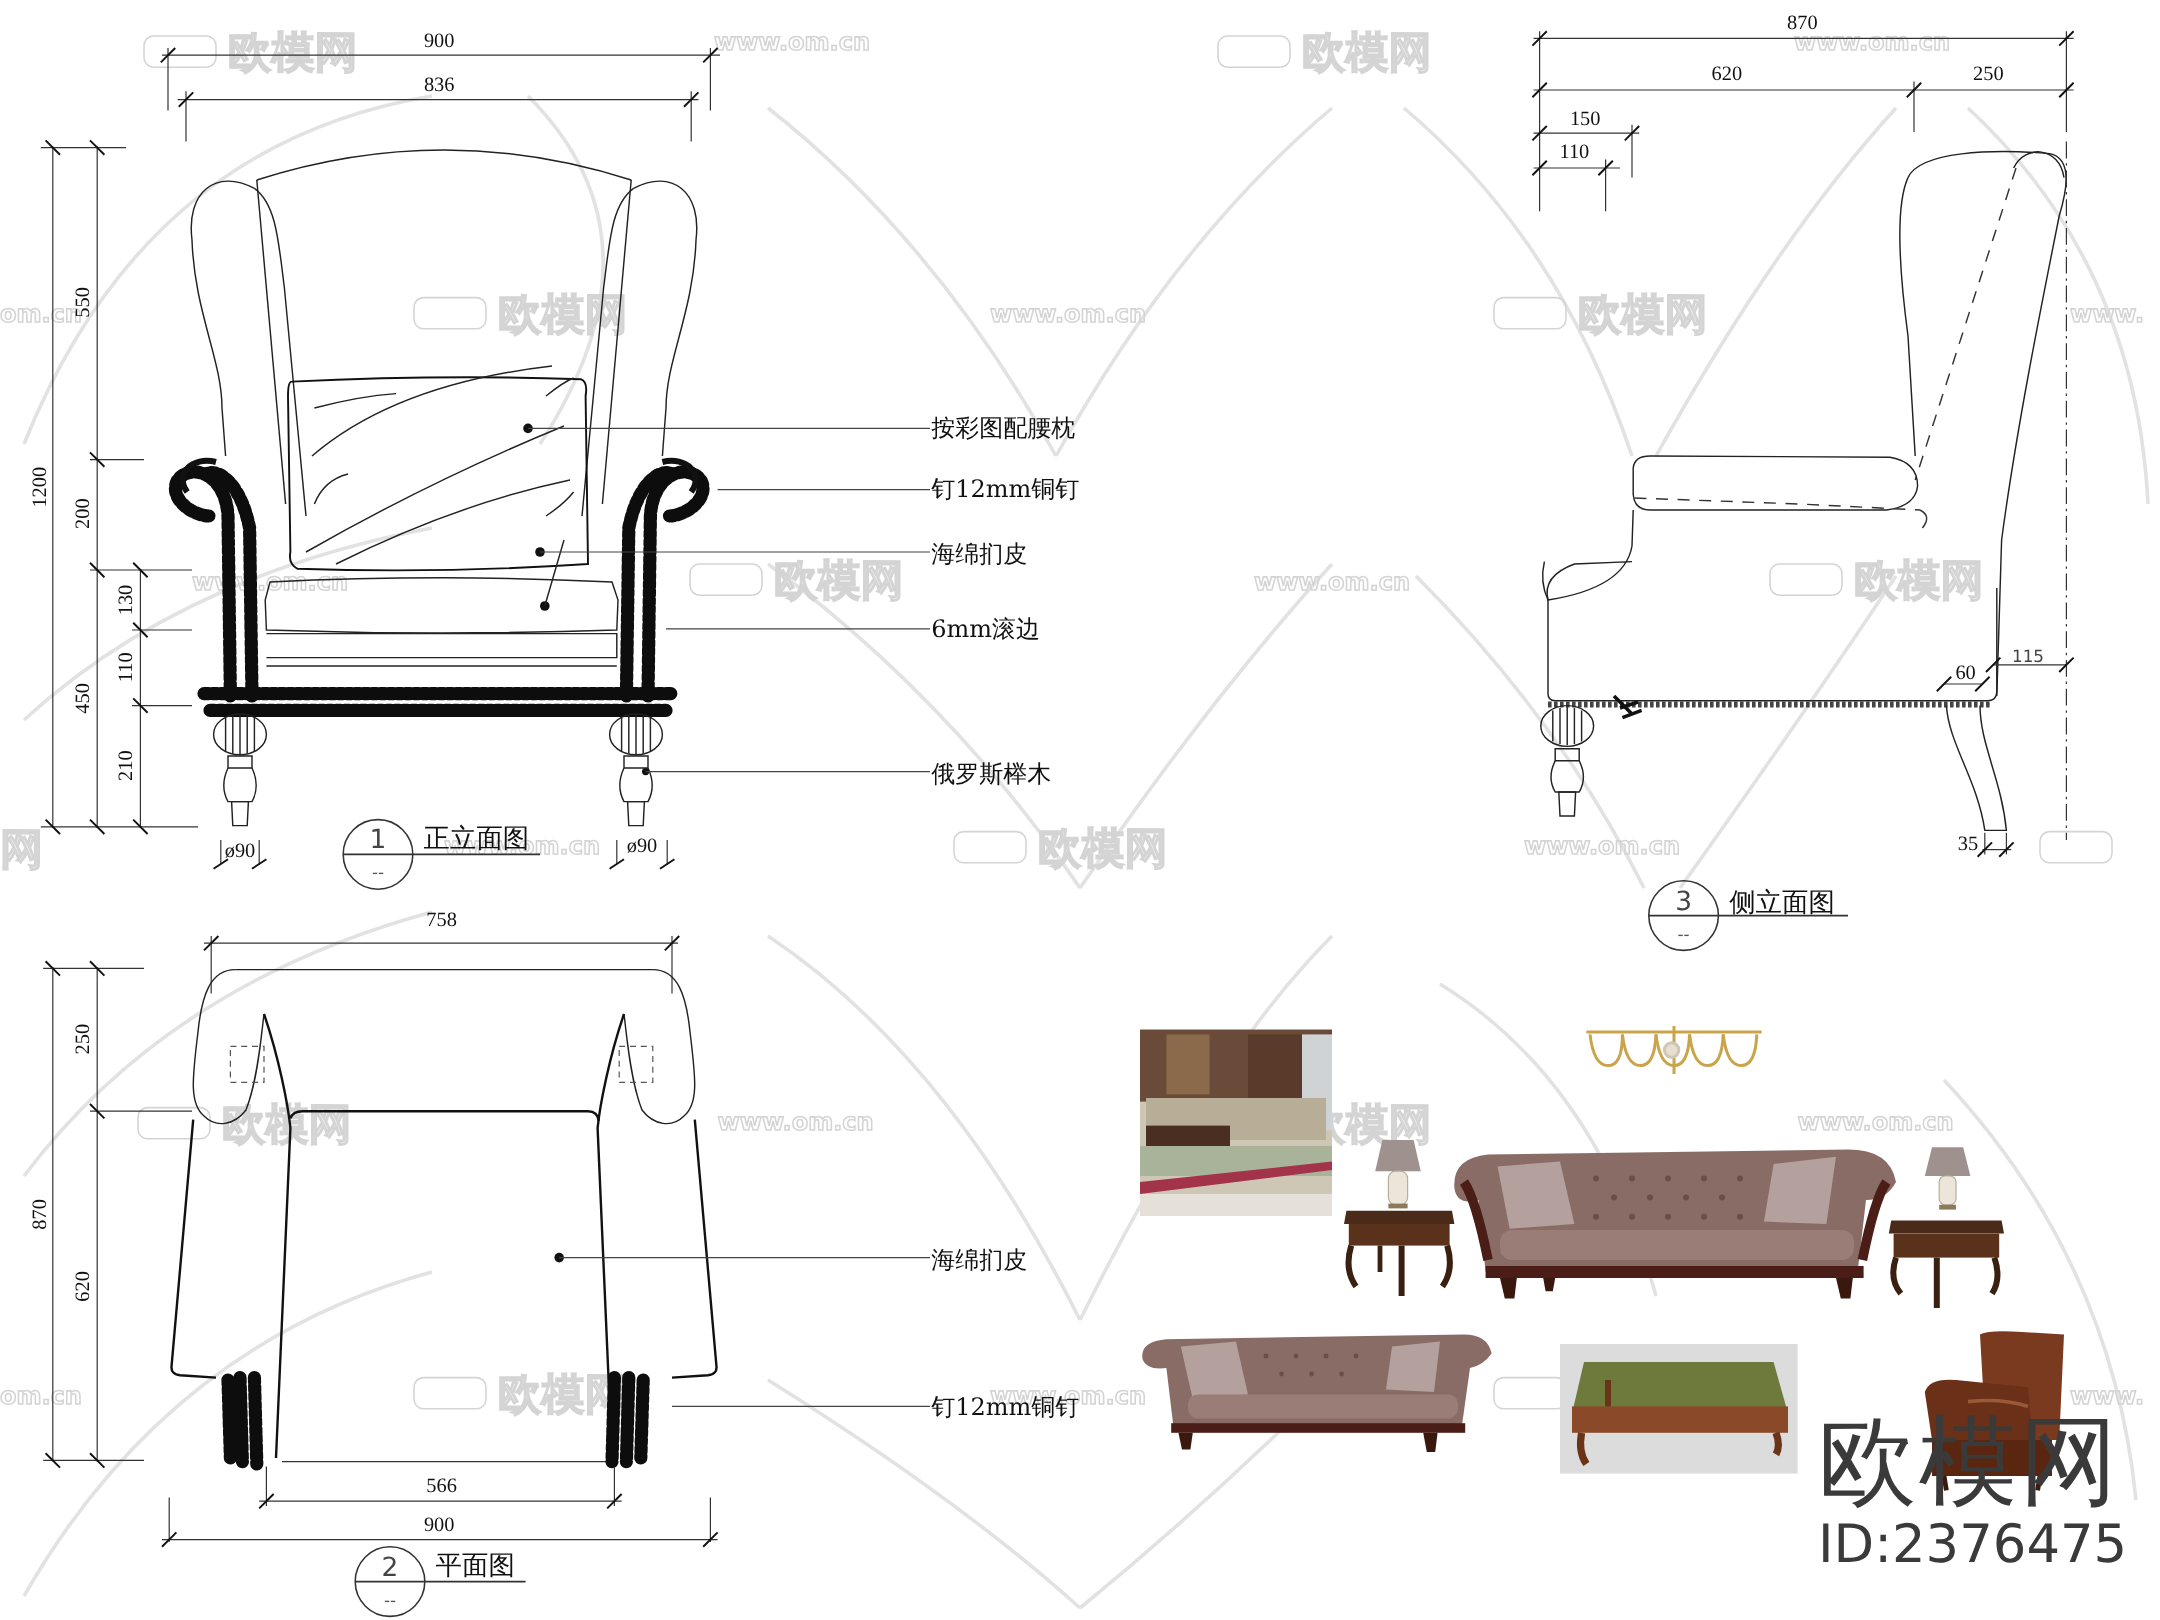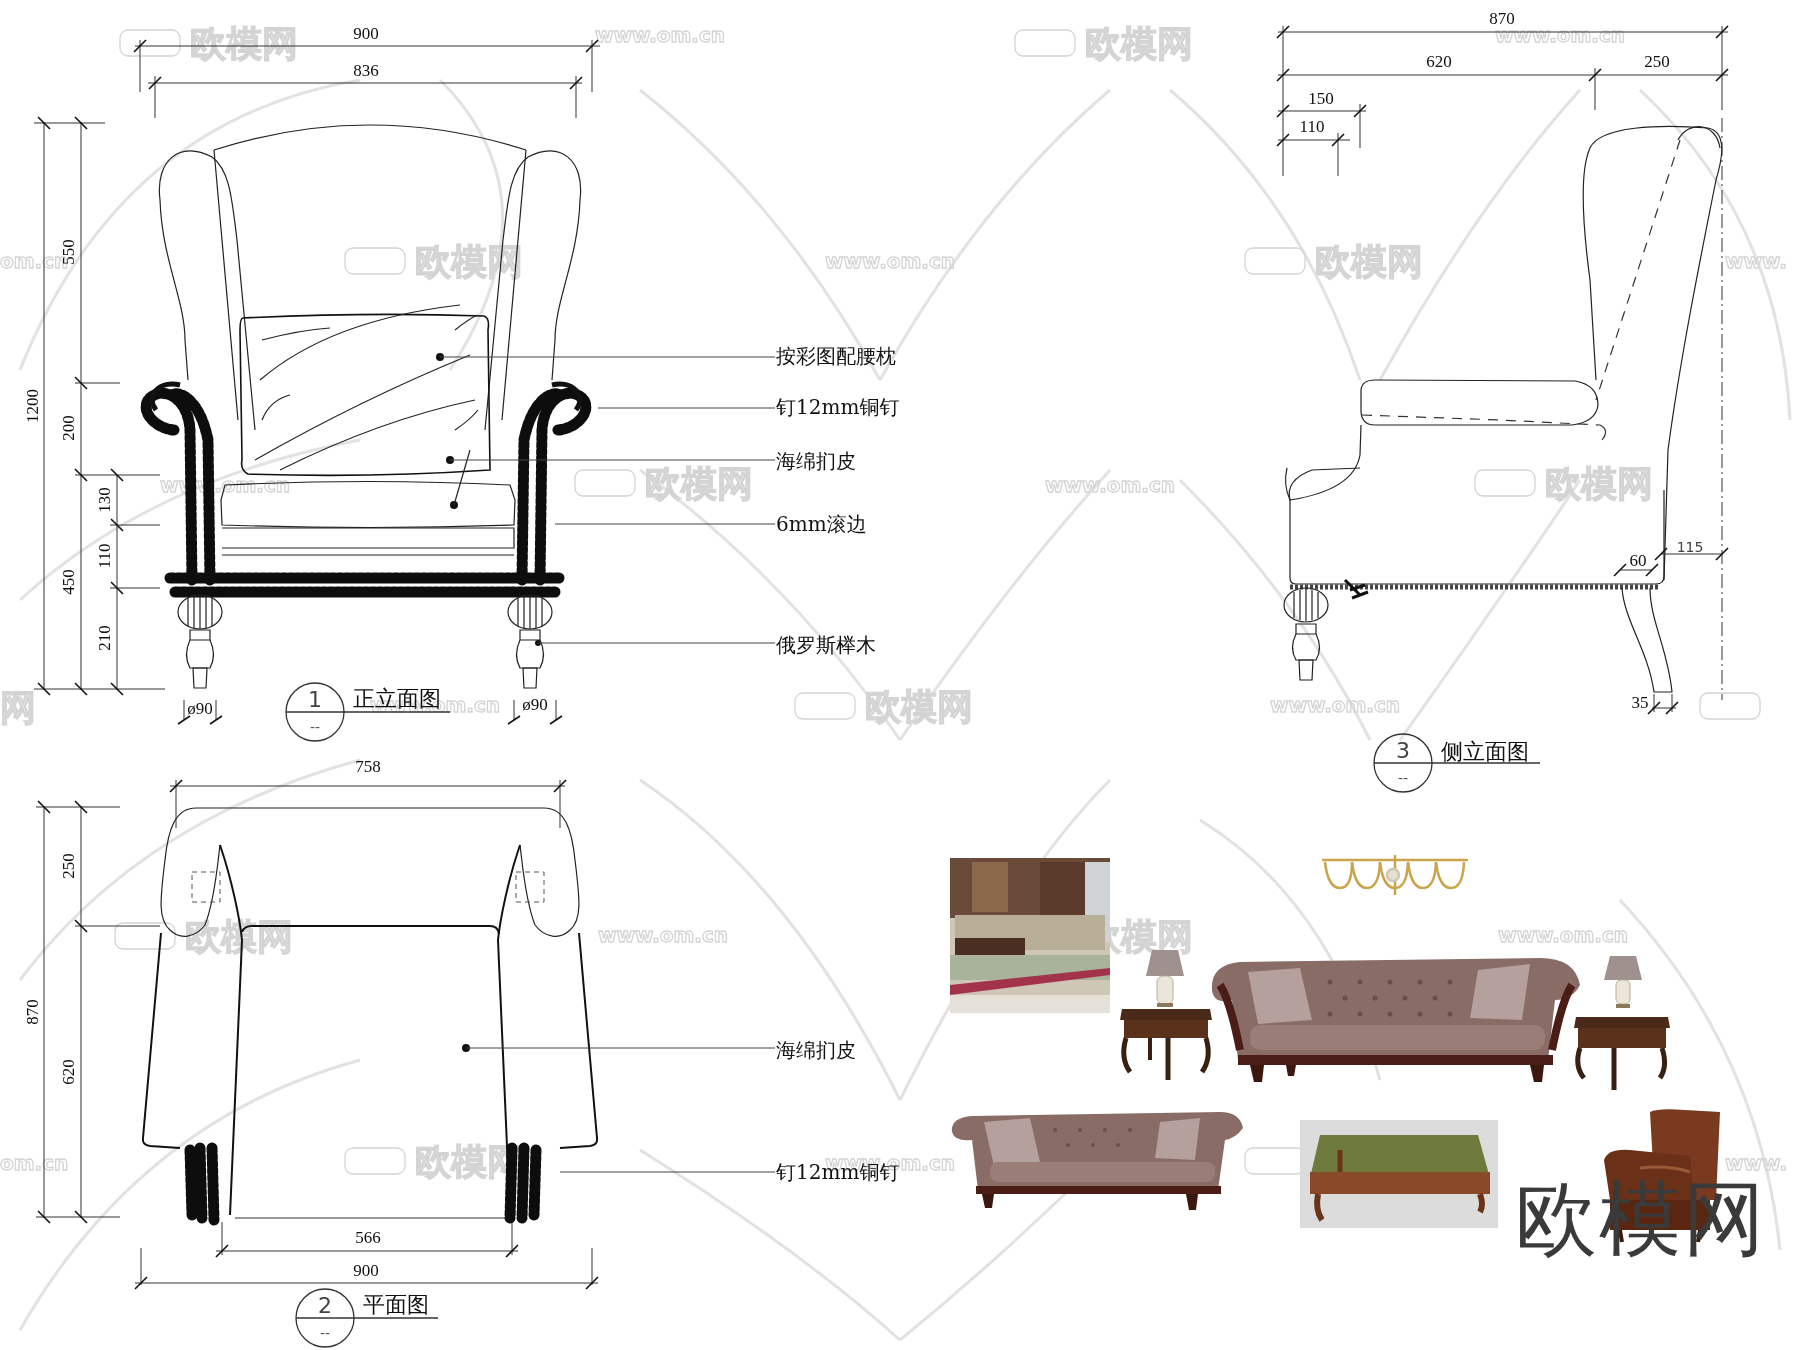--- a/index.html
+++ b/index.html
@@ -534,13 +534,14 @@
       <path d="M1604 1160 Q1608 1148 1630 1150 L1690 1156 L1694 1200 L1610 1200 Z" fill="#6a3018"></path>
       <path d="M1640 1168 Q1668 1165 1690 1172" stroke="#9a5a38" stroke-width="3" fill="none"></path>
       <rect x="1610" y="1200" width="100" height="30" fill="#5a2610"></rect>
       <path d="M1620 1230 L1622 1242 M1700 1230 L1698 1242" stroke="#3a1a08" stroke-width="4"></path>
     </g>
   </g>
 </svg>
 
 <div class="brand">
   <div class="big">欧模网</div>
+  <div class="id">ID:2376475</div>
 </div>
 
 </body></html>

